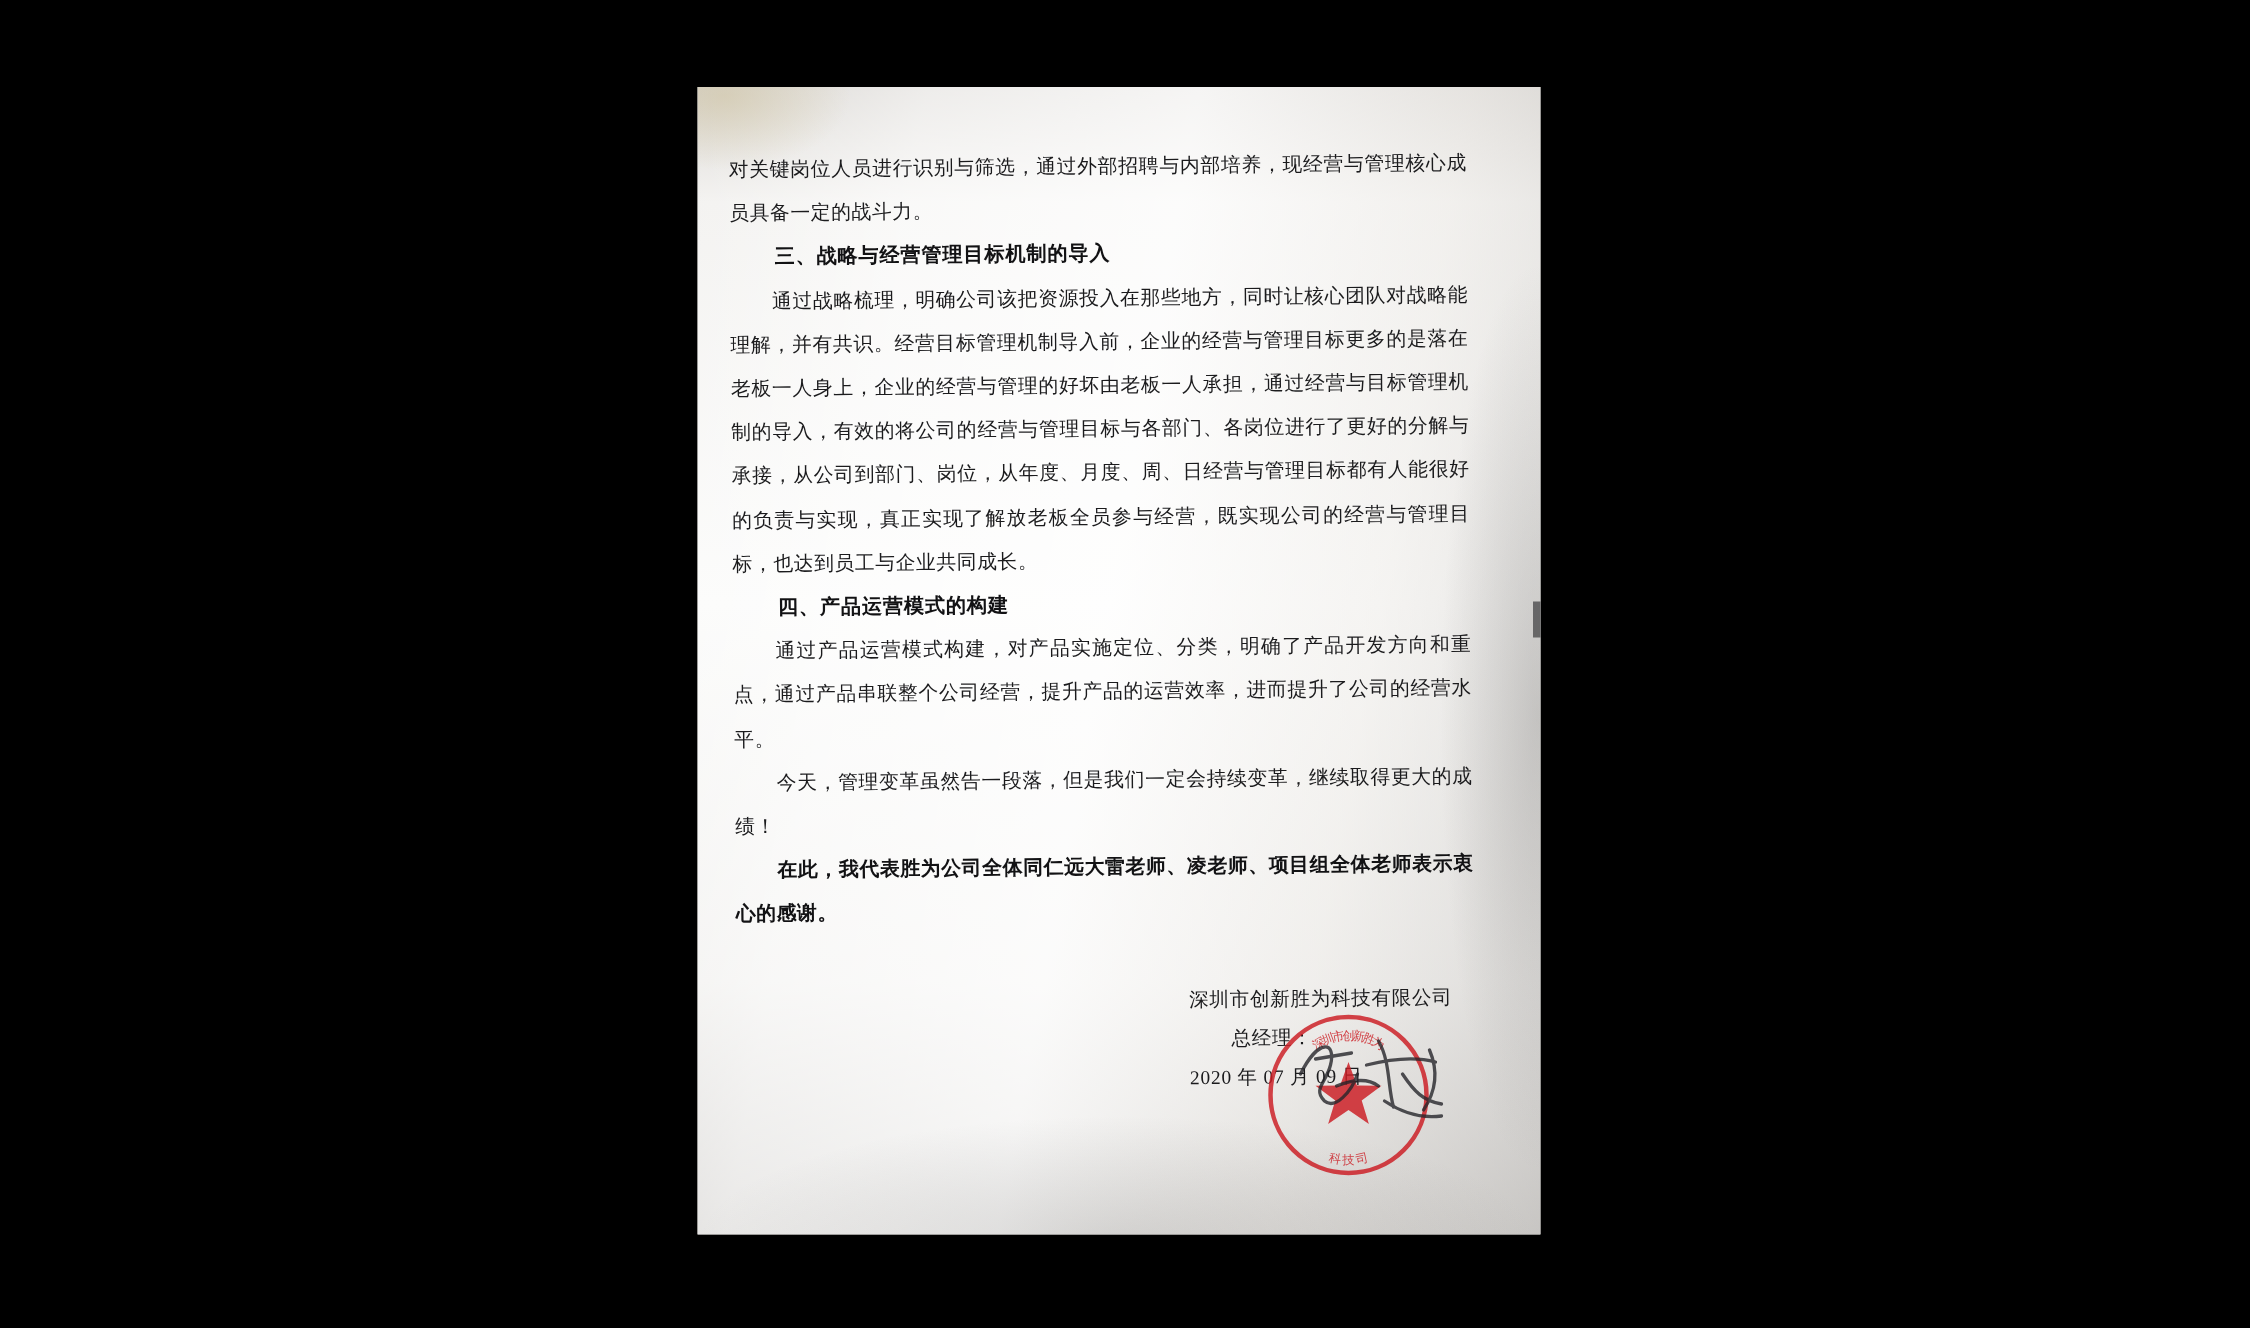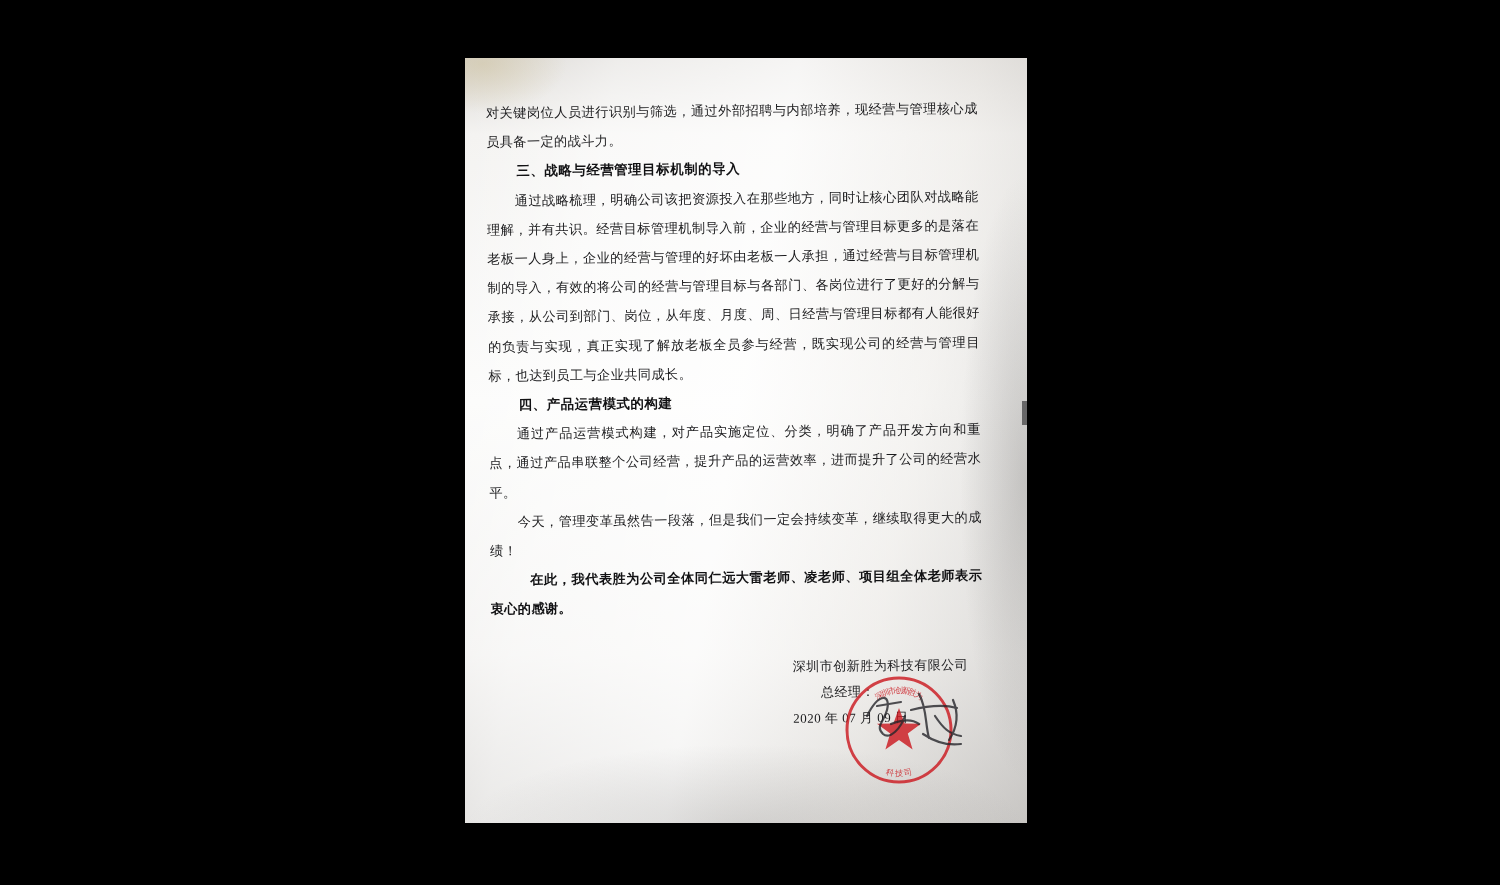--- a/index.html
+++ b/index.html
@@ -89,21 +89,21 @@
   .para.indent { text-indent: 28px; }
   .heading {
     font-size: 13.4px;
     line-height: 29.2px;
     font-weight: bold;
     color: #121214;
     letter-spacing: .6px;
     margin: 0;
     text-indent: 30px;
   }
-  .bold-lead { font-weight: bold; margin-left: 12px; }
+  .bold-lead { font-weight: bold; }
   .para.bold {
     font-weight: bold;
     color: #121214;
   }
 
   
   #sign-block {
     position: absolute;
     right: 38px;
     top: 595px;

